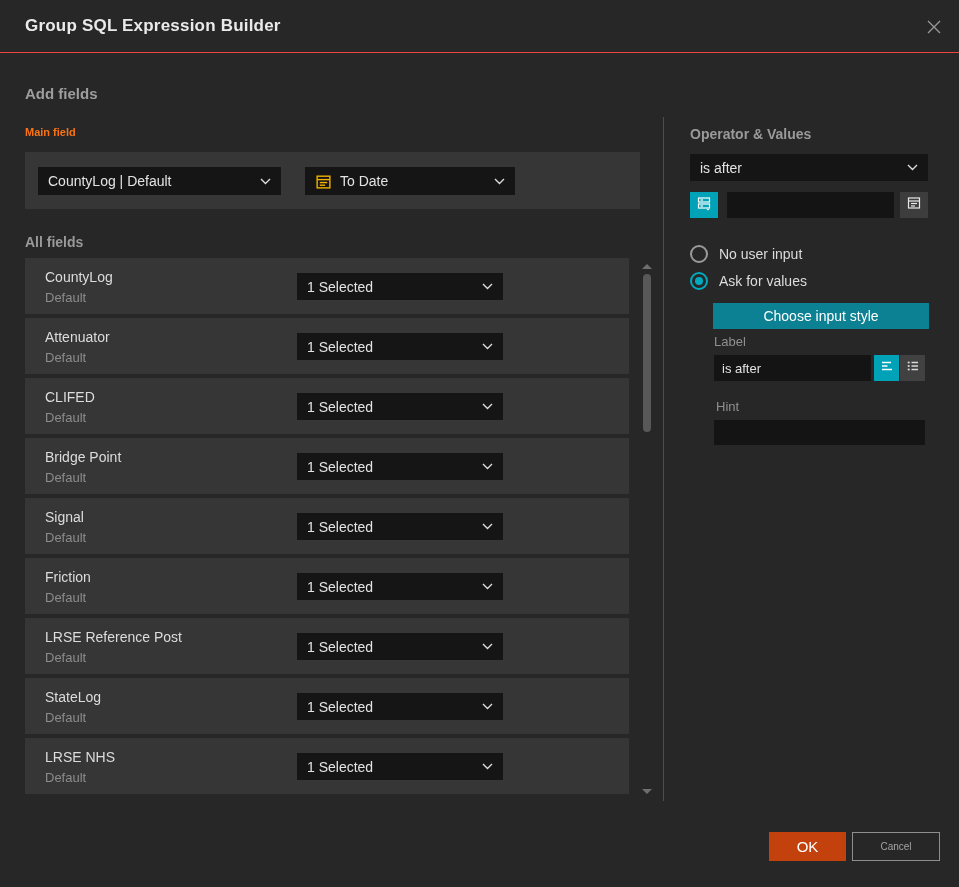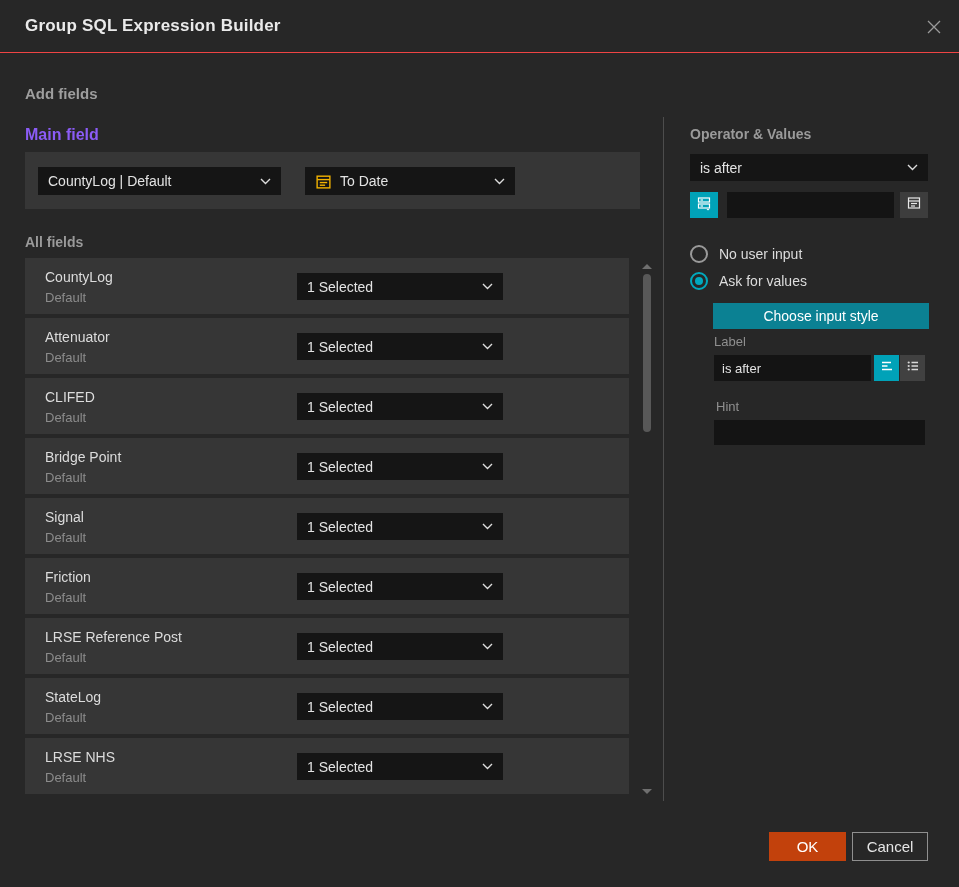--- a/index.html
+++ b/index.html
@@ -6,21 +6,21 @@
   .dialog{
     position:relative;width:959px;height:887px;background:#272727;
     font-family:"Liberation Sans", sans-serif;color:#dcdcdc;overflow:hidden;
   }
   
   .hdr{position:absolute;left:0;top:0;width:100%;height:52px;border-bottom:1px solid #ef4444;}
   .hdr .title{position:absolute;left:25px;top:0;line-height:52px;font-size:17px;font-weight:700;color:#eaeaea;letter-spacing:.2px;}
   .close-btn{position:absolute;right:14px;top:16px;width:22px;height:22px;cursor:pointer;display:flex;align-items:center;justify-content:center;}
   
   .h-add{position:absolute;left:25px;top:85px;font-size:15px;font-weight:700;color:#9e9e9e;}
-  .h-main{position:absolute;left:25px;top:126px;font-size:16px;font-weight:700;color:#8b5cf6;}
+  .h-main{position:absolute;left:25px;top:126px;font-size:11px;font-weight:700;color:#f97316;}
   .h-all{position:absolute;left:25px;top:234px;font-size:14px;font-weight:700;color:#9a9a9a;}
   
   .dd{background:#151515;height:28px;display:flex;align-items:center;padding:0 10px;box-sizing:border-box;cursor:pointer;}
   .dd .dd-txt{font-size:14px;color:#e3e3e3;white-space:nowrap;overflow:hidden;}
   .dd .chev{margin-left:auto;display:flex;}
   
   .main-box{position:absolute;left:25px;top:152px;width:615px;height:57px;background:#363636;}
   .dd-field{position:absolute;left:13px;top:15px;width:243px;}
   .dd-type{position:absolute;left:270px;top:15px;width:210px;margin-left:10px;}
   .dd-type .cal{margin-right:8px;display:flex;}
@@ -52,21 +52,21 @@
   .choose-btn{position:absolute;left:713px;top:303px;width:216px;height:26px;background:#0b8193;border:none;color:#fff;font-size:14px;cursor:pointer;font-family:"Liberation Sans",sans-serif;}
   .lbl-label{position:absolute;left:714px;top:334px;font-size:13px;color:#8f8f8f;}
   .lbl-input{position:absolute;left:714px;top:355px;width:157px;height:26px;background:#141414;border:none;color:#e3e3e3;font-size:13px;padding:0 8px;box-sizing:border-box;font-family:"Liberation Sans",sans-serif;}
   .tog{position:absolute;top:355px;width:25px;height:26px;display:flex;align-items:center;justify-content:center;cursor:pointer;}
   .tog1{left:874px;background:#00a2b8;}
   .tog2{left:900px;background:#414141;}
   .hint-label{position:absolute;left:716px;top:399px;font-size:13px;color:#8f8f8f;}
   .hint-input{position:absolute;left:714px;top:420px;width:211px;height:25px;background:#141414;border:none;color:#e3e3e3;font-size:13px;padding:0 8px;box-sizing:border-box;font-family:"Liberation Sans",sans-serif;}
   
   .ok-btn{position:absolute;left:769px;top:832px;width:77px;height:29px;background:#c2410c;border:none;color:#fff;font-size:15px;cursor:pointer;font-family:"Liberation Sans",sans-serif;}
-  .cancel-btn{position:absolute;left:852px;top:832px;width:76px;height:29px;background:transparent;border:1px solid #8f8f8f;color:#e5e5e5;font-size:15px;cursor:pointer;box-sizing:border-box;font-family:"Liberation Sans",sans-serif;}
+  .cancel-btn{position:absolute;left:852px;top:832px;width:88px;height:29px;background:transparent;border:1px solid #8f8f8f;color:#a3a3a3;font-size:10px;cursor:pointer;box-sizing:border-box;font-family:"Liberation Sans",sans-serif;}
 </style>
 </head>
 <body>
 
 <div class="dialog">
 
   <div class="hdr">
     <div class="title">Group SQL Expression Builder</div>
     <div class="close-btn">
       <svg width="18" height="18" viewBox="0 0 18 18">

